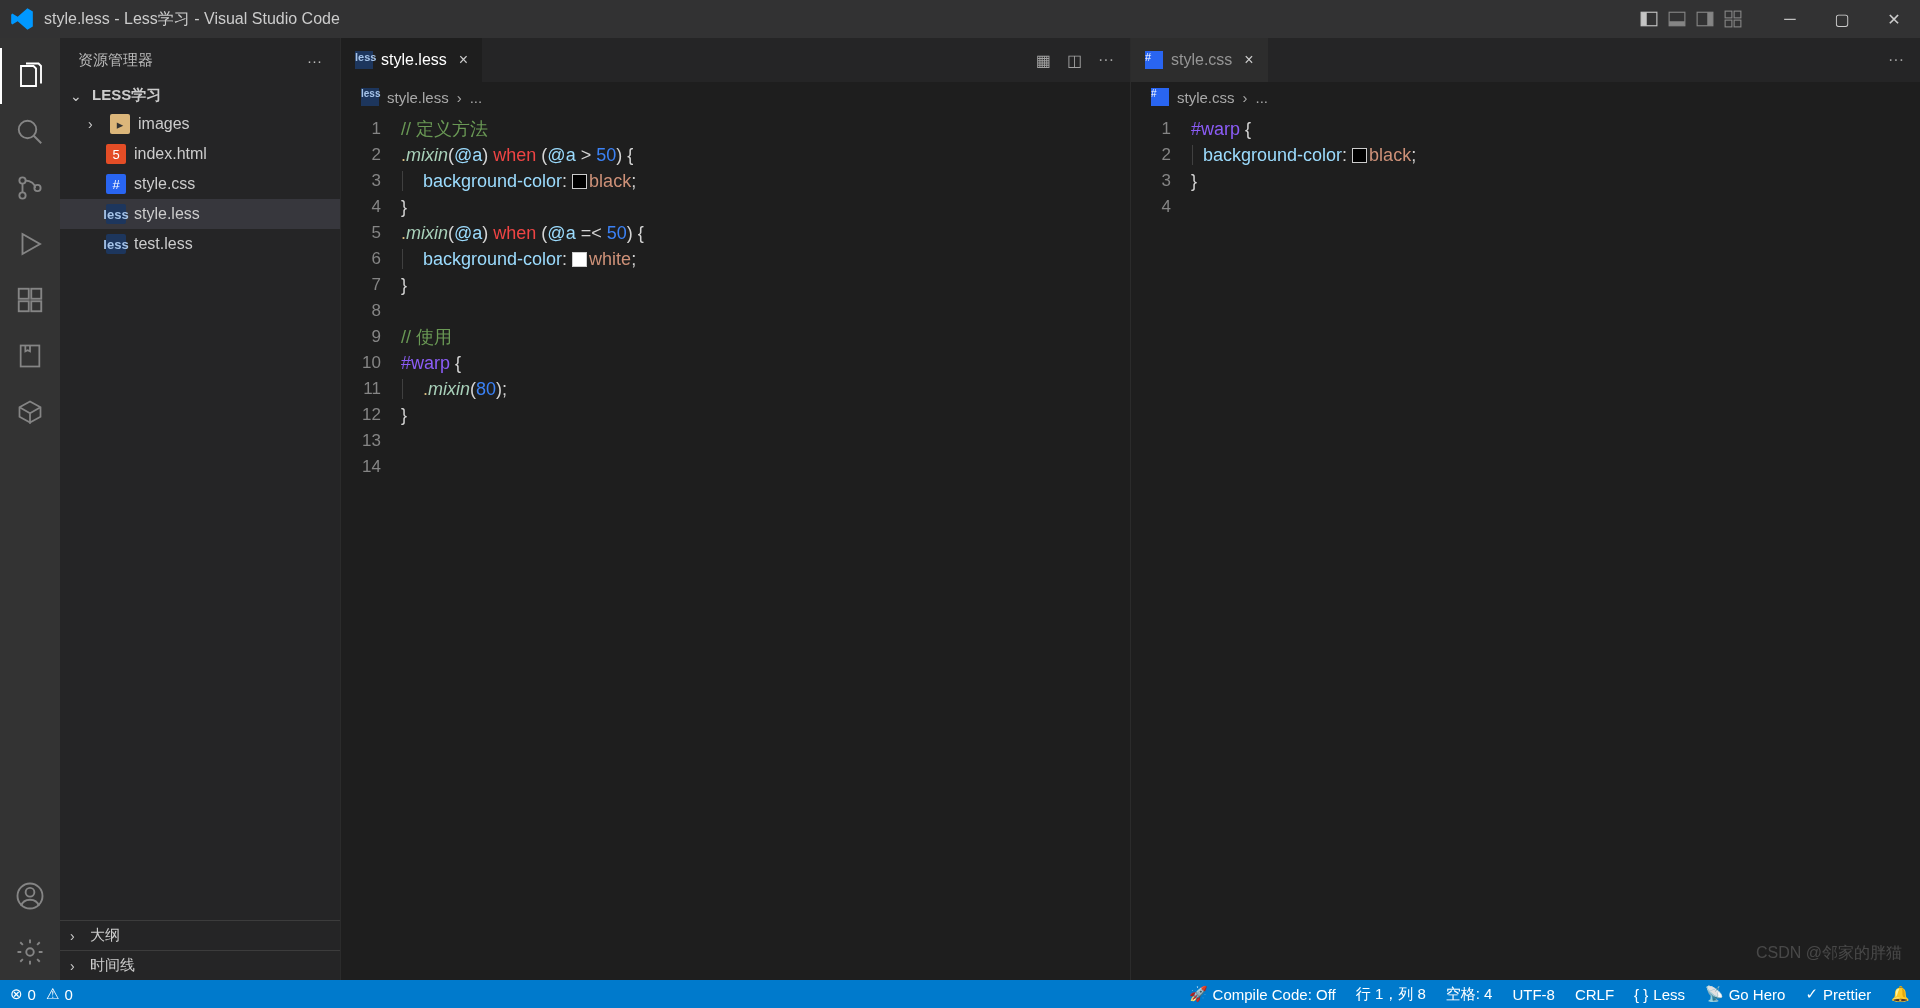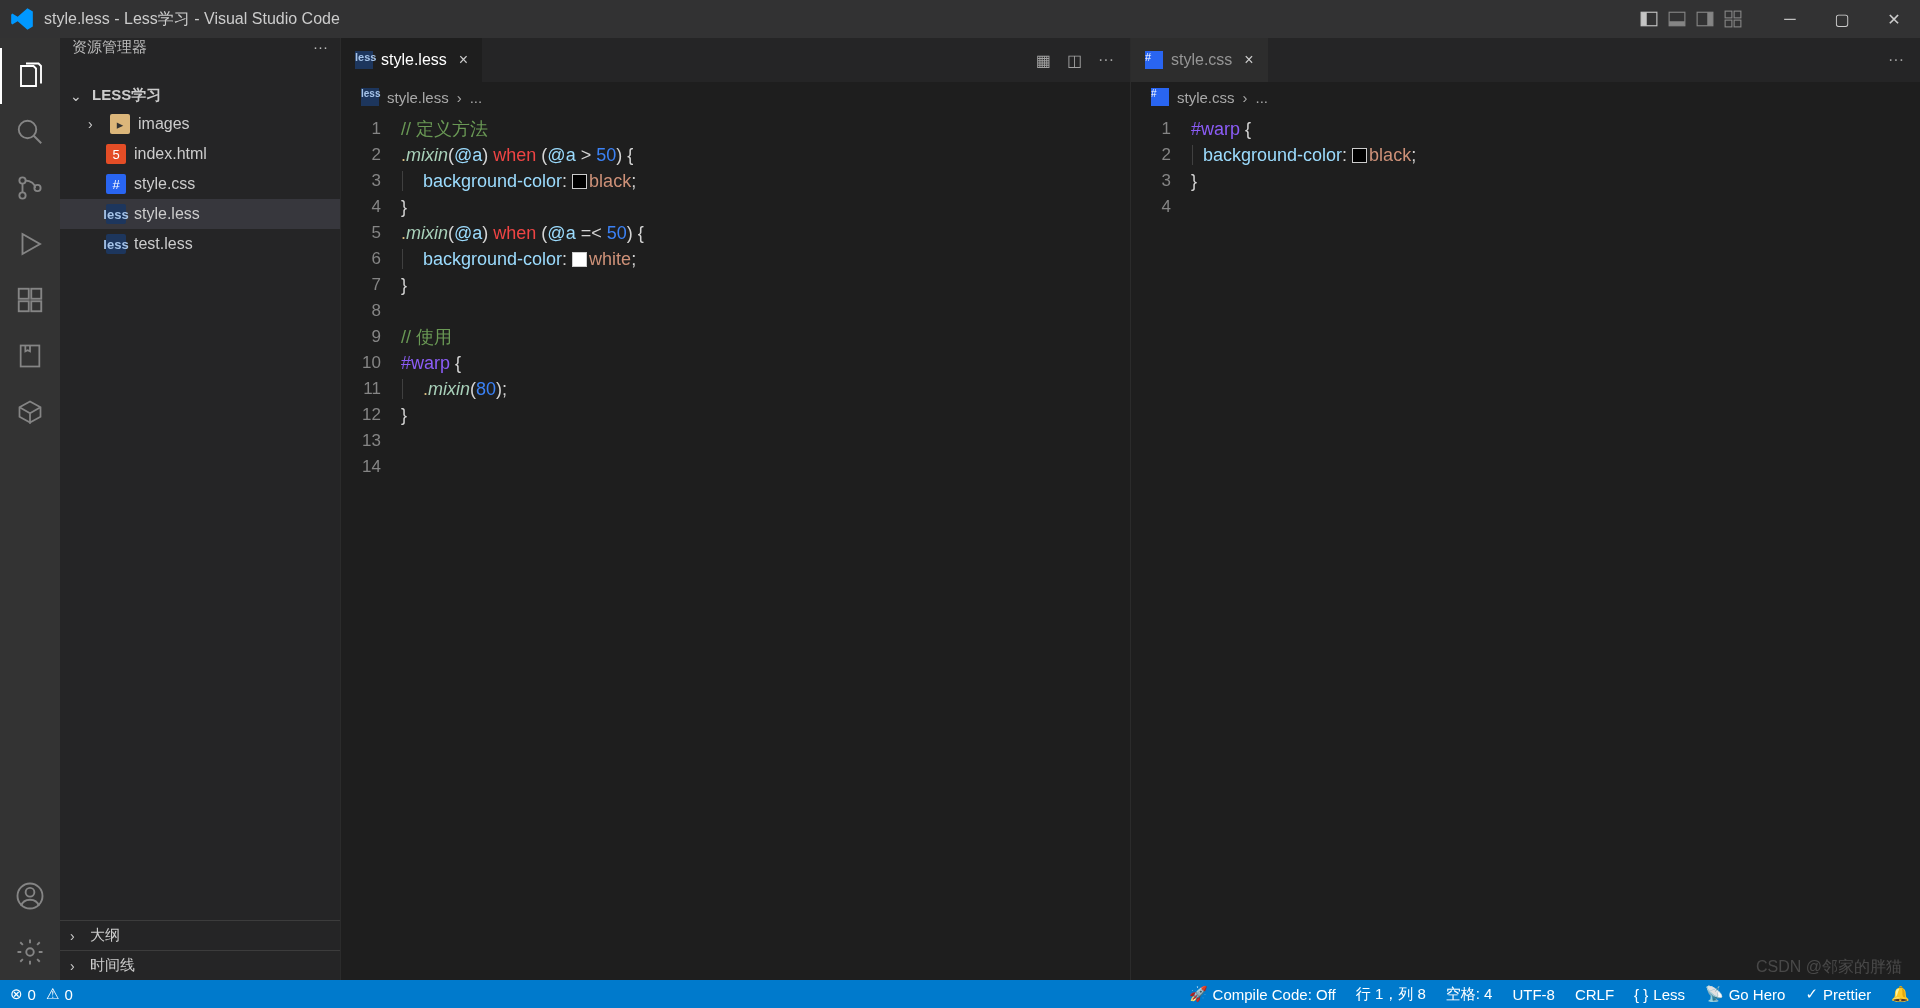--- a/index.html
+++ b/index.html
@@ -13,21 +13,21 @@
 .win-controls{display:flex}
 .layout-btns{display:flex;gap:6px;align-items:center;margin-right:20px}
 .layout-btn{width:22px;height:22px;display:flex;align-items:center;justify-content:center;color:#858585}
 .win-btn{width:52px;height:38px;display:flex;align-items:center;justify-content:center;color:#cccccc}
 .main{flex:1;display:flex;overflow:hidden}
 .activity-bar{width:60px;background:#333333;display:flex;flex-direction:column;align-items:center;padding-top:10px}
 .activity-item{width:60px;height:56px;display:flex;align-items:center;justify-content:center;color:#858585}
 .activity-item.active{color:#ffffff;border-left:2px solid #fff}
 .activity-spacer{flex:1}
 .sidebar{width:280px;background:#252526;display:flex;flex-direction:column}
-.sidebar-header{height:44px;display:flex;align-items:flex-start;justify-content:space-between;padding:0 12px;font-size:15px;color:#bbbbbb}
+.sidebar-header{height:44px;display:flex;align-items:center;justify-content:space-between;padding:0 18px;font-size:15px;color:#bbbbbb}
 .sidebar-title{display:flex;align-items:center;gap:8px;font-size:15px;padding:4px 10px}
 .chev{font-size:14px;color:#cccccc;width:14px;display:inline-block}
 .tree{padding-left:0}
 .tree-item{display:flex;align-items:center;height:30px;padding-left:24px;font-size:16px;gap:8px}
 .tree-item.depth1{padding-left:46px}
 .tree-item.active{background:#37373d}
 .tree-item .ficon{width:20px;height:20px;display:flex;align-items:center;justify-content:center;font-size:13px;border-radius:2px}
 .ic-folder{background:#dcb67a;color:#333}
 .ic-html{background:#e44d26;color:#fff}
 .ic-css{background:#2965f1;color:#fff}
@@ -57,21 +57,21 @@
 .tok-prop{color:#9cdcfe}
 .tok-punct{color:#d4d4d4}
 .tok-value{color:#ce9178}
 .tok-id{color:#8b5cf6}
 .color-box{display:inline-block;width:15px;height:15px;border:1px solid #cccccc;vertical-align:-2px;margin-right:2px}
 .minimap{position:absolute;top:0;right:0;width:90px;height:100%;background:#1e1e1e;opacity:.5}
 .statusbar{height:28px;background:#007acc;display:flex;align-items:center;font-size:15px;color:#ffffff;padding:0 10px;gap:18px}
 .statusbar .left{display:flex;align-items:center;gap:10px}
 .statusbar .right{margin-left:auto;display:flex;align-items:center;gap:20px}
 .statusbar .item{display:flex;align-items:center;gap:5px}
-.wm{position:absolute;right:18px;bottom:30px;font-size:16px;color:rgba(200,200,200,.25)}
+.wm{position:absolute;right:18px;bottom:44px;font-size:16px;color:rgba(200,200,200,.25)}
 </style>
 </head>
 <body>
 
 <div class="titlebar">
   <div class="logo">
     <svg viewBox="0 0 24 24">
         <path fill="#0098ff" d="M17 2l5 3v14l-5 3-9-8-5 3-1-1V8l1-1 5 3 9-8z"></path>
       </svg>
   </div>

